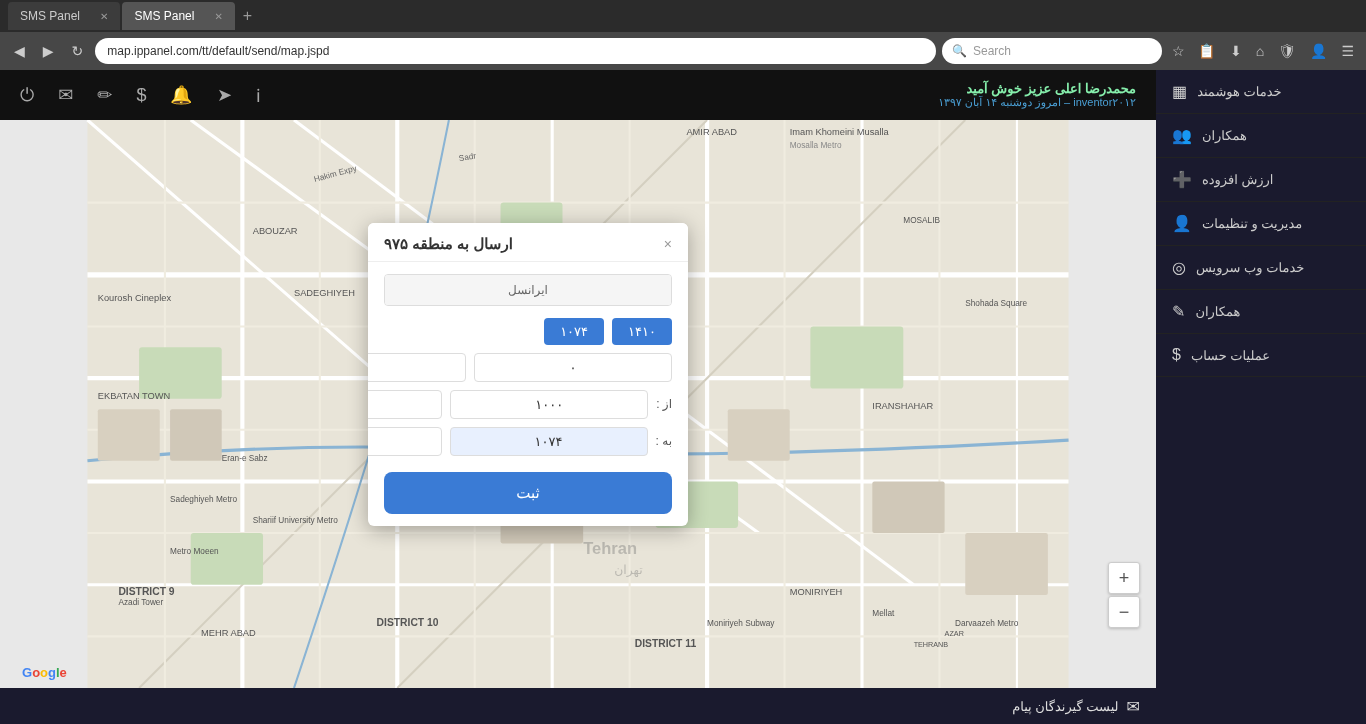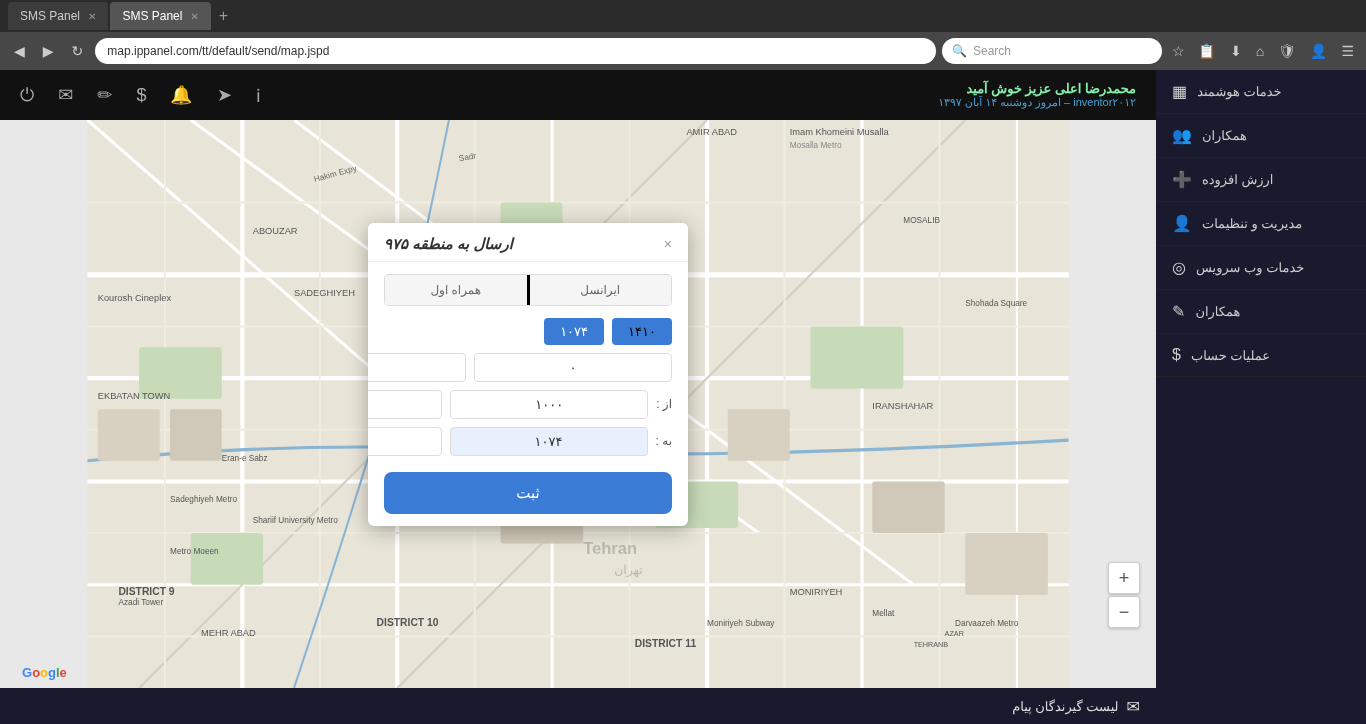--- a/index.html
+++ b/index.html
@@ -21,20 +21,21 @@
       display: flex;
       align-items: center;
       background: #3c3c3c;
       border-radius: 4px 4px 0 0;
       padding: 0 12px;
       height: 28px;
       font-size: 12px;
       color: #ccc;
       margin-right: 2px;
       cursor: pointer;
+      gap: 12px;
     }
     .tab.active {
       background: #555;
       color: #fff;
     }
     .tab-close {
       margin-left: 8px;
       font-size: 10px;
       color: #999;
     }
@@ -232,21 +233,20 @@
       padding: 12px 16px 8px;
       display: flex;
       align-items: center;
       justify-content: space-between;
       border-bottom: 1px solid #eee;
     }
     .modal-title {
       font-size: 15px;
       color: #333;
       font-weight: bold;
-      font-style: italic;
     }
     .modal-close {
       cursor: pointer;
       color: #999;
       font-size: 14px;
       background: none;
       border: none;
     }
     .modal-body {
       padding: 12px 16px;
@@ -488,26 +488,25 @@
       <div class="modal-overlay">
         <div class="modal" style="margin-top: -60px; margin-right: 100px;">
           <div class="modal-header">
             <button class="modal-close">×</button>
             <span class="modal-title">ارسال به منطقه ۹۷۵</span>
           </div>
           <div class="modal-body">
             
             <div class="modal-tabs">
               <button class="modal-tab">ایرانسل</button>
-              <button class="modal-tab">همراه اول</button>
             </div>
 
             
             <div class="form-row">
-              <button style="background:#3a7bd5;color:#000000;border:none;border-radius:4px;padding:6px 16px;font-size:13px;cursor:pointer;">۱۴۱۰</button>
+              <button style="background:#3a7bd5;color:#ffffff;border:none;border-radius:4px;padding:6px 16px;font-size:13px;cursor:pointer;">۱۴۱۰</button>
               <button style="background:#3a7bd5;color:#fff;border:none;border-radius:4px;padding:6px 16px;font-size:13px;cursor:pointer;">۱۰۷۴</button>
             </div>
 
             
             <div class="form-row">
               <input class="form-input" type="text" value="۰" style="">
               <input class="form-input" type="text" value="۰" style="">
             </div>
 
             

